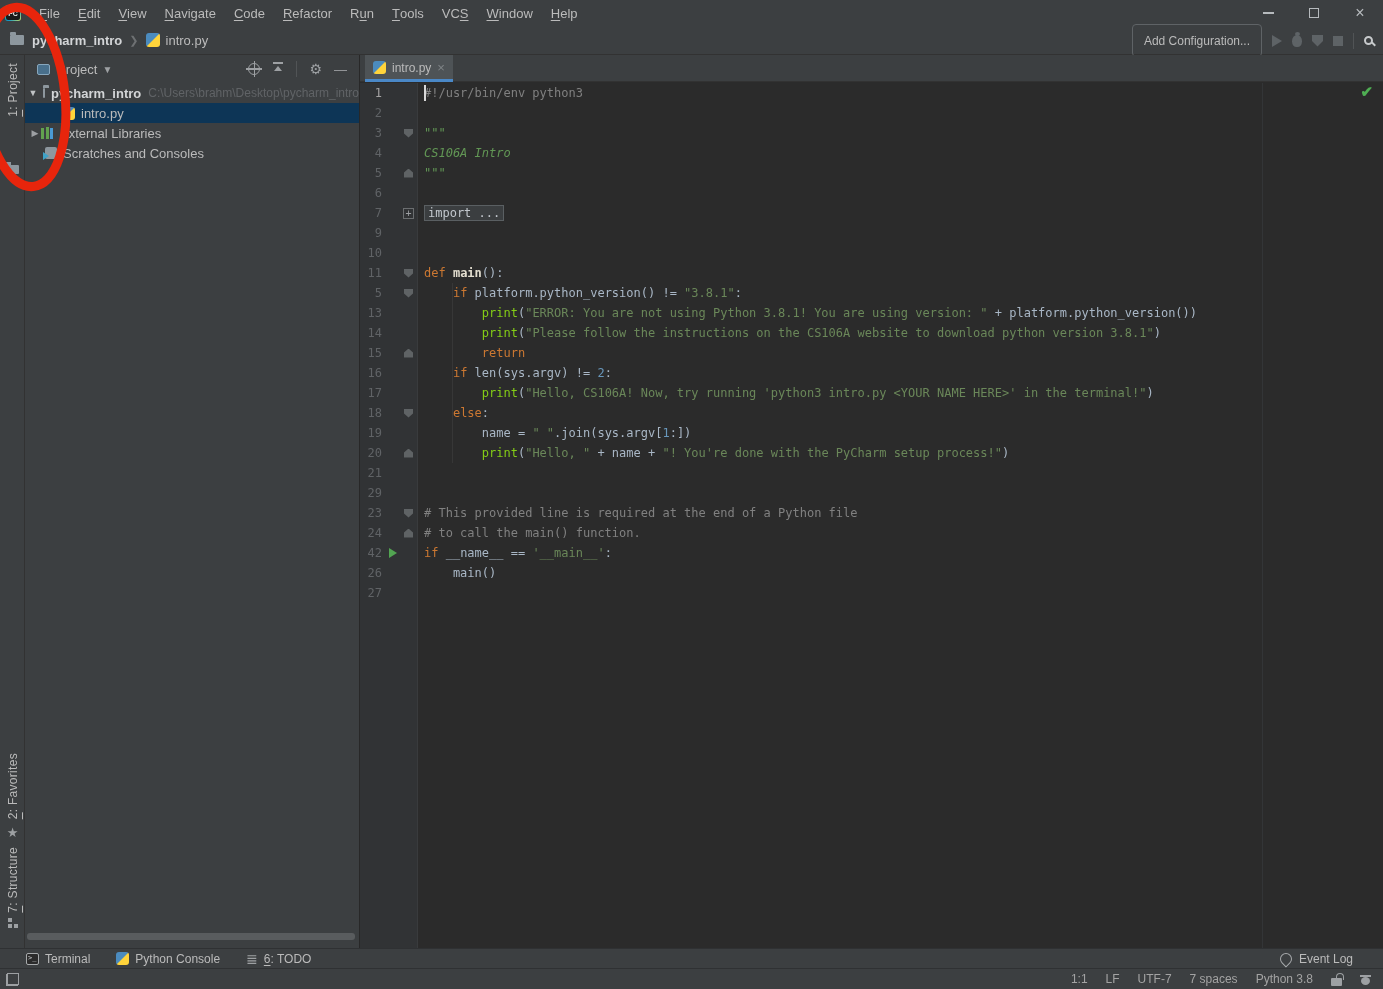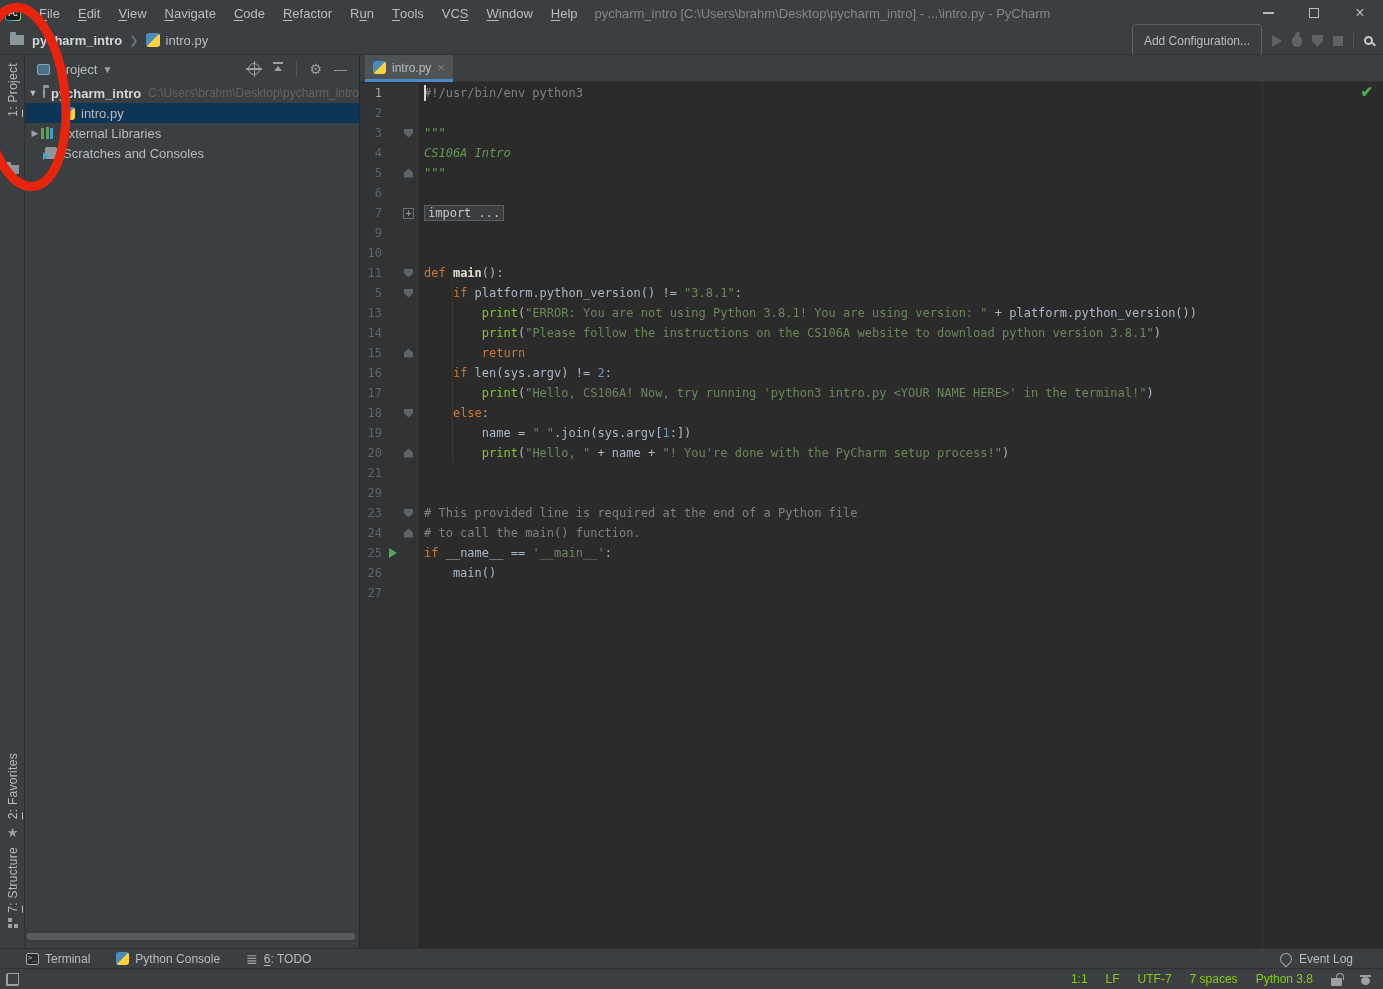--- a/index.html
+++ b/index.html
@@ -135,21 +135,21 @@
   .icon-todo { color:#9da0a3; font-size:14px; line-height:1; }
   #event-log { margin-left:auto; display:flex; align-items:center; gap:7px; padding-right:30px; color:#bbbbbb; }
   .ico-balloon { width:12px; height:12px; border:1.5px solid #a7aaac; border-radius:50% 50% 50% 0; transform:rotate(-45deg); }
   .ico-balloon i { display:block; transform:rotate(45deg); }
 
   
   #statusbar { height:21px; background:#3c3f41; border-top:1px solid #2f3133; display:flex; align-items:center; font-size:12px; position:relative; }
   #sb-corner { margin-left:6px; width:13px; height:13px; position:relative; }
   #sb-corner::before { content:""; position:absolute; left:0; bottom:0; width:10px; height:10px; border:1.3px solid #9da0a3; background:#3c3f41; }
   #sb-corner::after { content:""; position:absolute; right:0; top:0; width:10px; height:10px; border:1.3px solid #9da0a3; background:#3c3f41; }
-  #sb-right { margin-left:auto; display:flex; align-items:center; gap:18px; padding-right:12px; color:#84cc16; }
+  #sb-right { margin-left:auto; display:flex; align-items:center; gap:18px; padding-right:12px; color:#a3a3a3; }
   .ico-lock { width:11px; height:8px; background:#9da0a3; border-radius:1px; position:relative; margin-top:5px; }
   .ico-lock::before { content:""; position:absolute; top:-5px; right:-2px; width:6px; height:6px;
     border:1.5px solid #9da0a3; border-bottom:none; border-radius:4px 4px 0 0; }
   .ico-hector { width:11px; height:11px; position:relative; }
   .ico-hector::before { content:""; position:absolute; left:1px; bottom:0; width:9px; height:8px; border-radius:50%; background:#9da0a3; }
   .ico-hector::after { content:""; position:absolute; left:0; top:1px; width:11px; height:2px; background:#9da0a3; }
 
   
   #red-circle { position:absolute; left:-32px; top:-6px; pointer-events:none; z-index:50; }
 </style>
@@ -166,21 +166,20 @@
         <span class="menu-item"><span class="mn">V</span>iew</span>
         <span class="menu-item"><span class="mn">N</span>avigate</span>
         <span class="menu-item"><span class="mn">C</span>ode</span>
         <span class="menu-item"><span class="mn">R</span>efactor</span>
         <span class="menu-item">R<span class="mn">u</span>n</span>
         <span class="menu-item"><span class="mn">T</span>ools</span>
         <span class="menu-item">VC<span class="mn">S</span></span>
         <span class="menu-item"><span class="mn">W</span>indow</span>
         <span class="menu-item"><span class="mn">H</span>elp</span>
       </div>
-    <span id="win-title">pycharm_intro [C:\Users\brahm\Desktop\pycharm_intro] - ...\intro.py - PyCharm</span>
     <div id="win-controls">
       <div class="wbtn">
           <span class="glyph-min"></span>
         </div>
       <div class="wbtn">
           <span class="glyph-max"></span>
         </div>
       <div class="wbtn">
           <span class="glyph-close">×</span>
         </div>
@@ -287,21 +286,21 @@
           <div class="crow"><span class="ln">15</span><span class="gslot"></span><span class="fslot"><span class="mark-fe"></span></span><span class="ctext"><span class="tt">        </span><span class="tk">return</span></span></div>
           <div class="crow"><span class="ln">16</span><span class="gslot"></span><span class="fslot"></span><span class="ctext"><span class="tt">    </span><span class="tk">if </span><span class="tt">len(sys.argv) != </span><span class="tn">2</span><span class="tt">:</span></span></div>
           <div class="crow"><span class="ln">17</span><span class="gslot"></span><span class="fslot"></span><span class="ctext"><span class="tt">        </span><span class="tb">print</span><span class="tt">(</span><span class="ts">"Hello, CS106A! Now, try running 'python3 intro.py &lt;YOUR NAME HERE&gt;' in the terminal!"</span><span class="tt">)</span></span></div>
           <div class="crow"><span class="ln">18</span><span class="gslot"></span><span class="fslot"><span class="mark-fs"></span></span><span class="ctext"><span class="tt">    </span><span class="tk">else</span><span class="tt">:</span></span></div>
           <div class="crow"><span class="ln">19</span><span class="gslot"></span><span class="fslot"></span><span class="ctext"><span class="tt">        name = </span><span class="ts">" "</span><span class="tt">.join(sys.argv[</span><span class="tn">1</span><span class="tt">:])</span></span></div>
           <div class="crow"><span class="ln">20</span><span class="gslot"></span><span class="fslot"><span class="mark-fe"></span></span><span class="ctext"><span class="tt">        </span><span class="tb">print</span><span class="tt">(</span><span class="ts">"Hello, "</span><span class="tt"> + name + </span><span class="ts">"! You're done with the PyCharm setup process!"</span><span class="tt">)</span></span></div>
           <div class="crow"><span class="ln">21</span><span class="gslot"></span><span class="fslot"></span><span class="ctext"></span></div>
           <div class="crow"><span class="ln">29</span><span class="gslot"></span><span class="fslot"></span><span class="ctext"></span></div>
           <div class="crow"><span class="ln">23</span><span class="gslot"></span><span class="fslot"><span class="mark-fs"></span></span><span class="ctext"><span class="tc"># This provided line is required at the end of a Python file</span></span></div>
           <div class="crow"><span class="ln">24</span><span class="gslot"></span><span class="fslot"><span class="mark-fe"></span></span><span class="ctext"><span class="tc"># to call the main() function.</span></span></div>
-          <div class="crow"><span class="ln">25</span><span class="gslot"><span class="mark-run"></span></span><span class="fslot"></span><span class="ctext"><span class="tk">if </span><span class="tt">__name__ == </span><span class="ts">'__main__'</span><span class="tt">:</span></span></div>
+          <div class="crow"><span class="ln">42</span><span class="gslot"><span class="mark-run"></span></span><span class="fslot"></span><span class="ctext"><span class="tk">if </span><span class="tt">__name__ == </span><span class="ts">'__main__'</span><span class="tt">:</span></span></div>
           <div class="crow"><span class="ln">26</span><span class="gslot"></span><span class="fslot"></span><span class="ctext"><span class="tt">    main()</span></span></div>
           <div class="crow"><span class="ln">27</span><span class="gslot"></span><span class="fslot"></span><span class="ctext"></span></div>
         </div>
       <div id="caret"></div>
       <div id="indent-guide-1"></div>
       <div id="margin-line"></div>
     </div>
   </div>
 
   <div id="toolbar-bottom">

